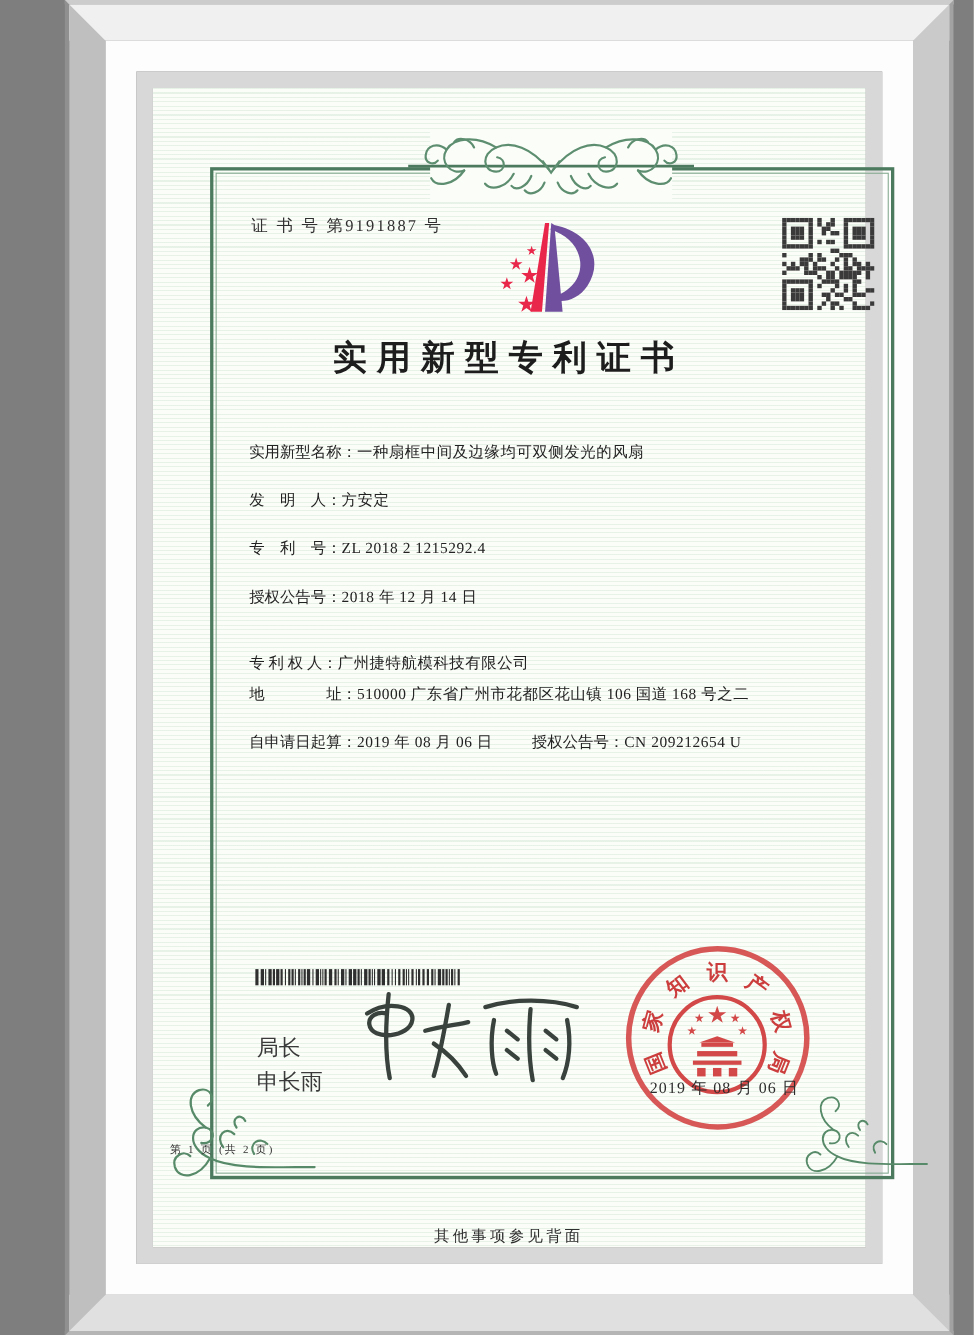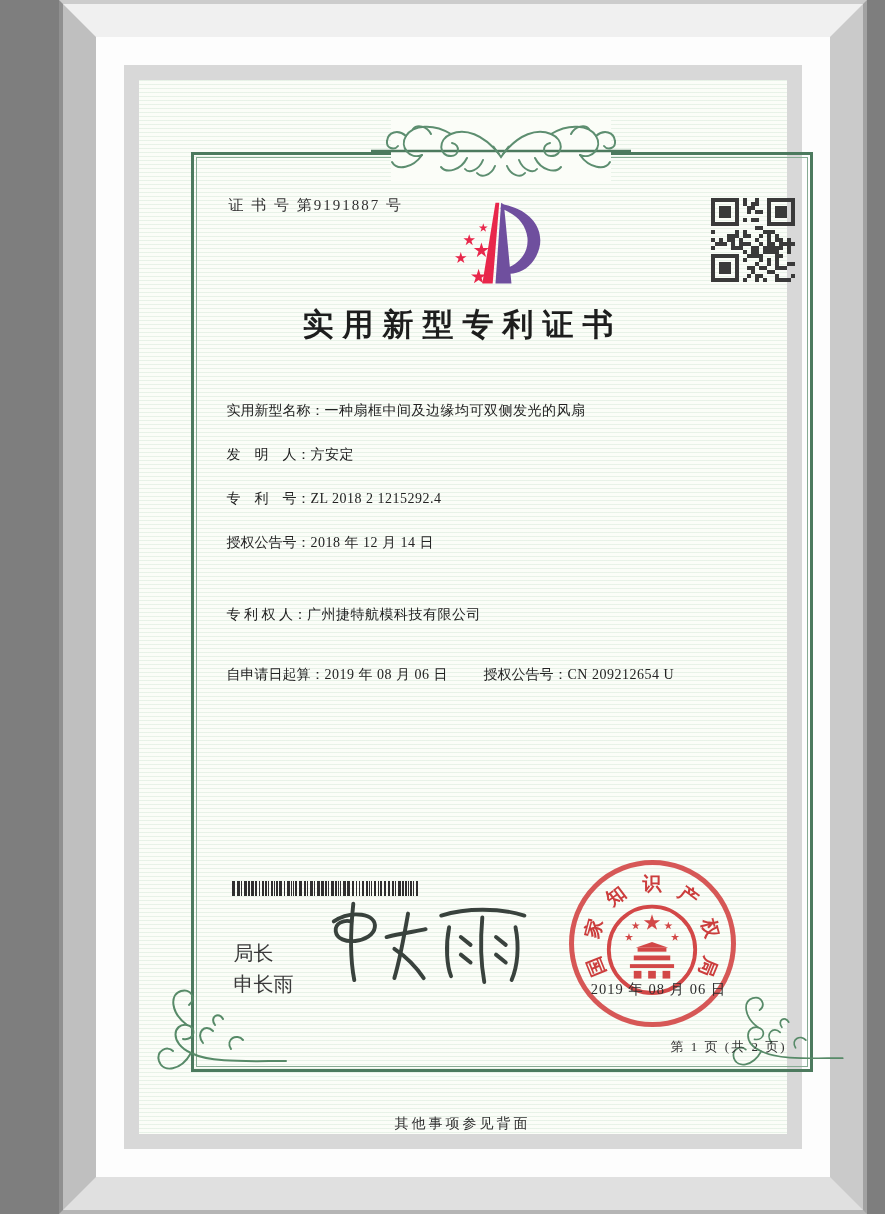--- a/index.html
+++ b/index.html
@@ -34,21 +34,21 @@
   .paras p { text-indent:2.1em; text-align:justify; }
   .officials { left:95px; top:858px; font-size:20px; line-height:31px;
                font-family:"Liberation Sans","DejaVu Sans",sans-serif; color:#3a3a3a; }
   .seal { left:430px; top:780px; width:167px; height:167px; border-radius:50%;
           border:5px solid rgba(208,59,59,.85); }
   .seal-char { position:absolute; left:50%; top:50%; width:22px; height:22px; margin:-11px 0 0 -11px;
                text-align:center; font-size:19px; font-weight:700; color:rgba(200,45,45,.92);
                transform-origin:50% 50%; }
   .seal-date { left:432px; top:900px; width:176px; text-align:center; font-size:14.5px;
                letter-spacing:1px; color:#2d2d2d; z-index:6; }
-  .page-num { left:0; top:958px; width:100%; text-align:right; font-size:13px; letter-spacing:2px; color:#333; }
+  .page-num { left:16px; top:958px; width:100%; text-align:left; font-size:10px; letter-spacing:2px; color:#333; }
   .back-note { left:0; top:1003px; width:100%; text-align:center; font-size:14px; letter-spacing:3px; color:#2e2e2e;margin-top:32px; }
   svg { display:block; }
 </style>
 </head>
 <body>
 
 <div class="scene">
  <div class="frame-edge">
   <div class="frame-bevel">
    <div class="frame-face">
@@ -311,22 +311,25 @@
       </div>
       <div class="abs field-row" style="top:366px">
         <span class="flabel">发　明　人：</span><span class="fvalue">方安定</span>
       </div>
       <div class="abs field-row" style="top:410px">
         <span class="flabel">专　利　号：</span><span class="fvalue">ZL 2018 2 1215292.4</span>
       </div>
       <div class="abs field-row" style="top:454px">
         <span class="flabel">授权公告号：</span><span class="fvalue">2018 年 12 月 14 日</span>
       </div>
-      <div class="abs field-row" style="top:526px">
+      <div class="abs field-row" style="top:514px">
         <span class="flabel">专 利 权 人：</span><span class="fvalue">广州捷特航模科技有限公司</span>
+      </div>
+      <div class="abs field-row" style="top:542px">
+        <span class="flabel">地　　　　址：</span><span class="fvalue">510000 广东省广州市花都区花山镇 106 国道 168 号之二</span>
       </div>
       <div class="abs field-row" style="top:586px">
         <span class="flabel">自申请日起算：</span><span class="fvalue">2019 年 08 月 06 日</span>
         <span class="grant2">
           <span class="flabel">授权公告号：</span><span class="fvalue">CN 209212654 U</span>
         </span>
       </div>
 
 
       <svg class="abs" id="barcode" style="left:93px; top:801px;" width="190" height="15" viewBox="0 0 190 15">

